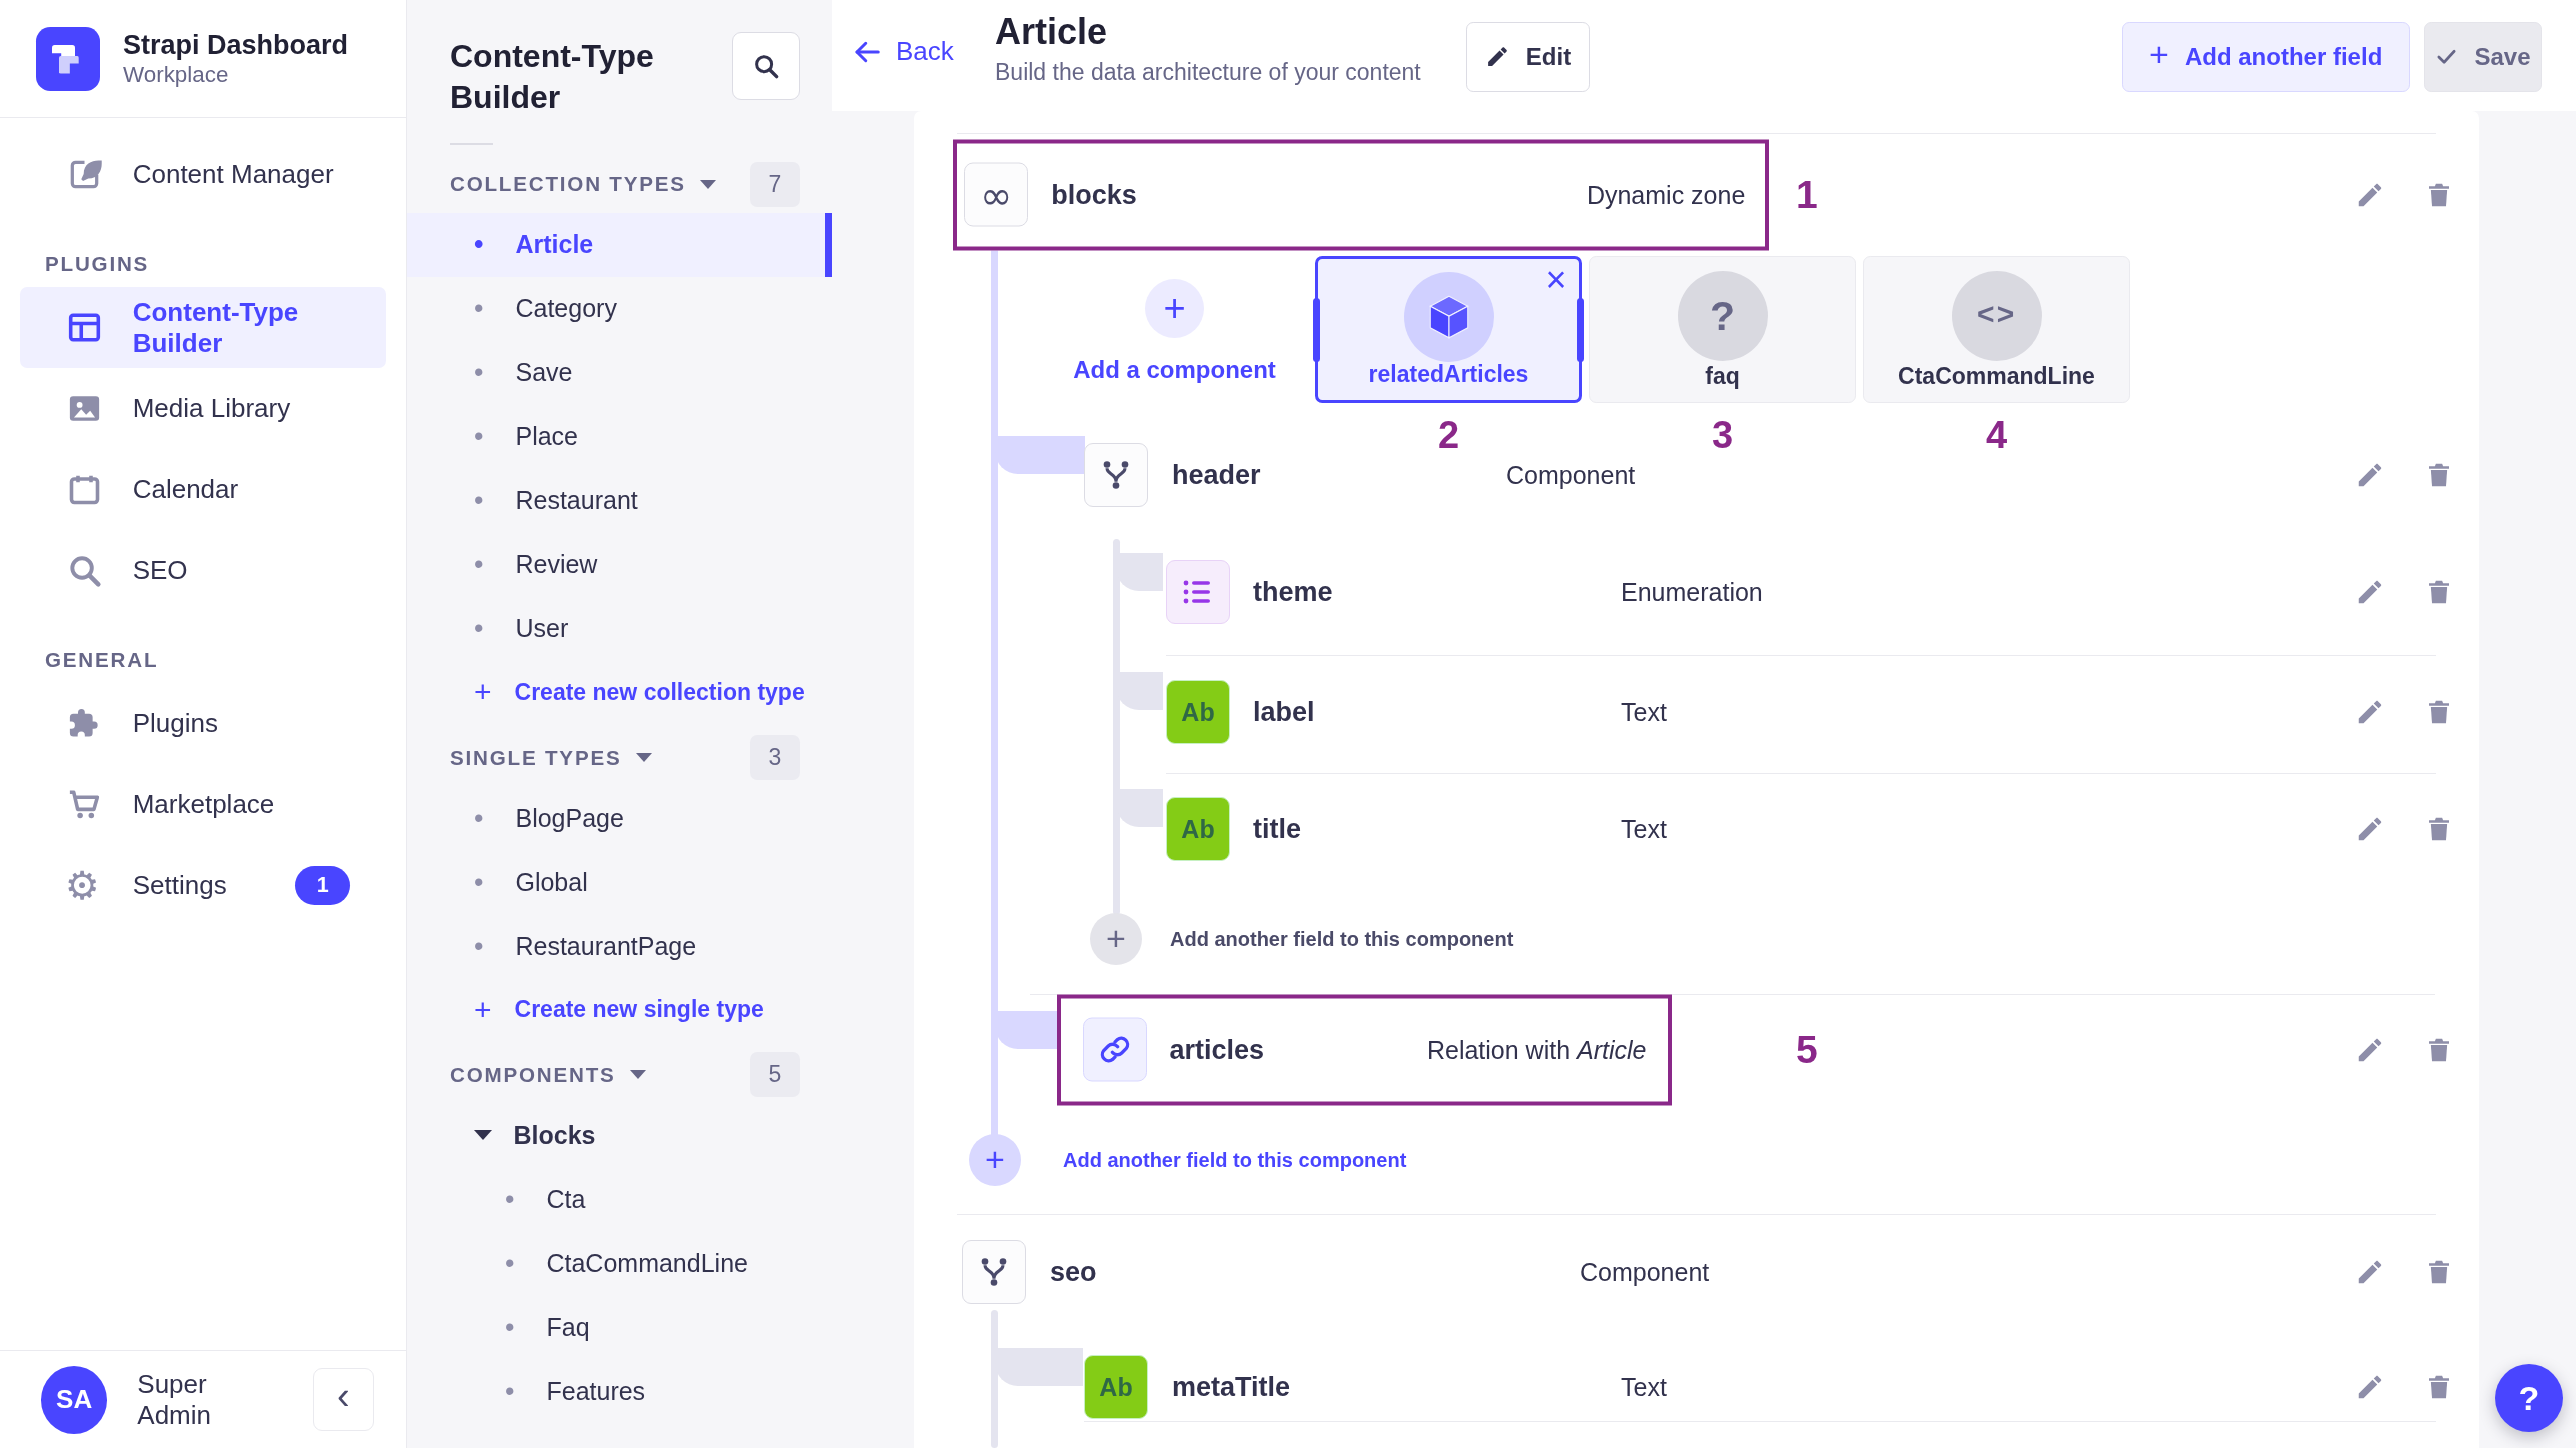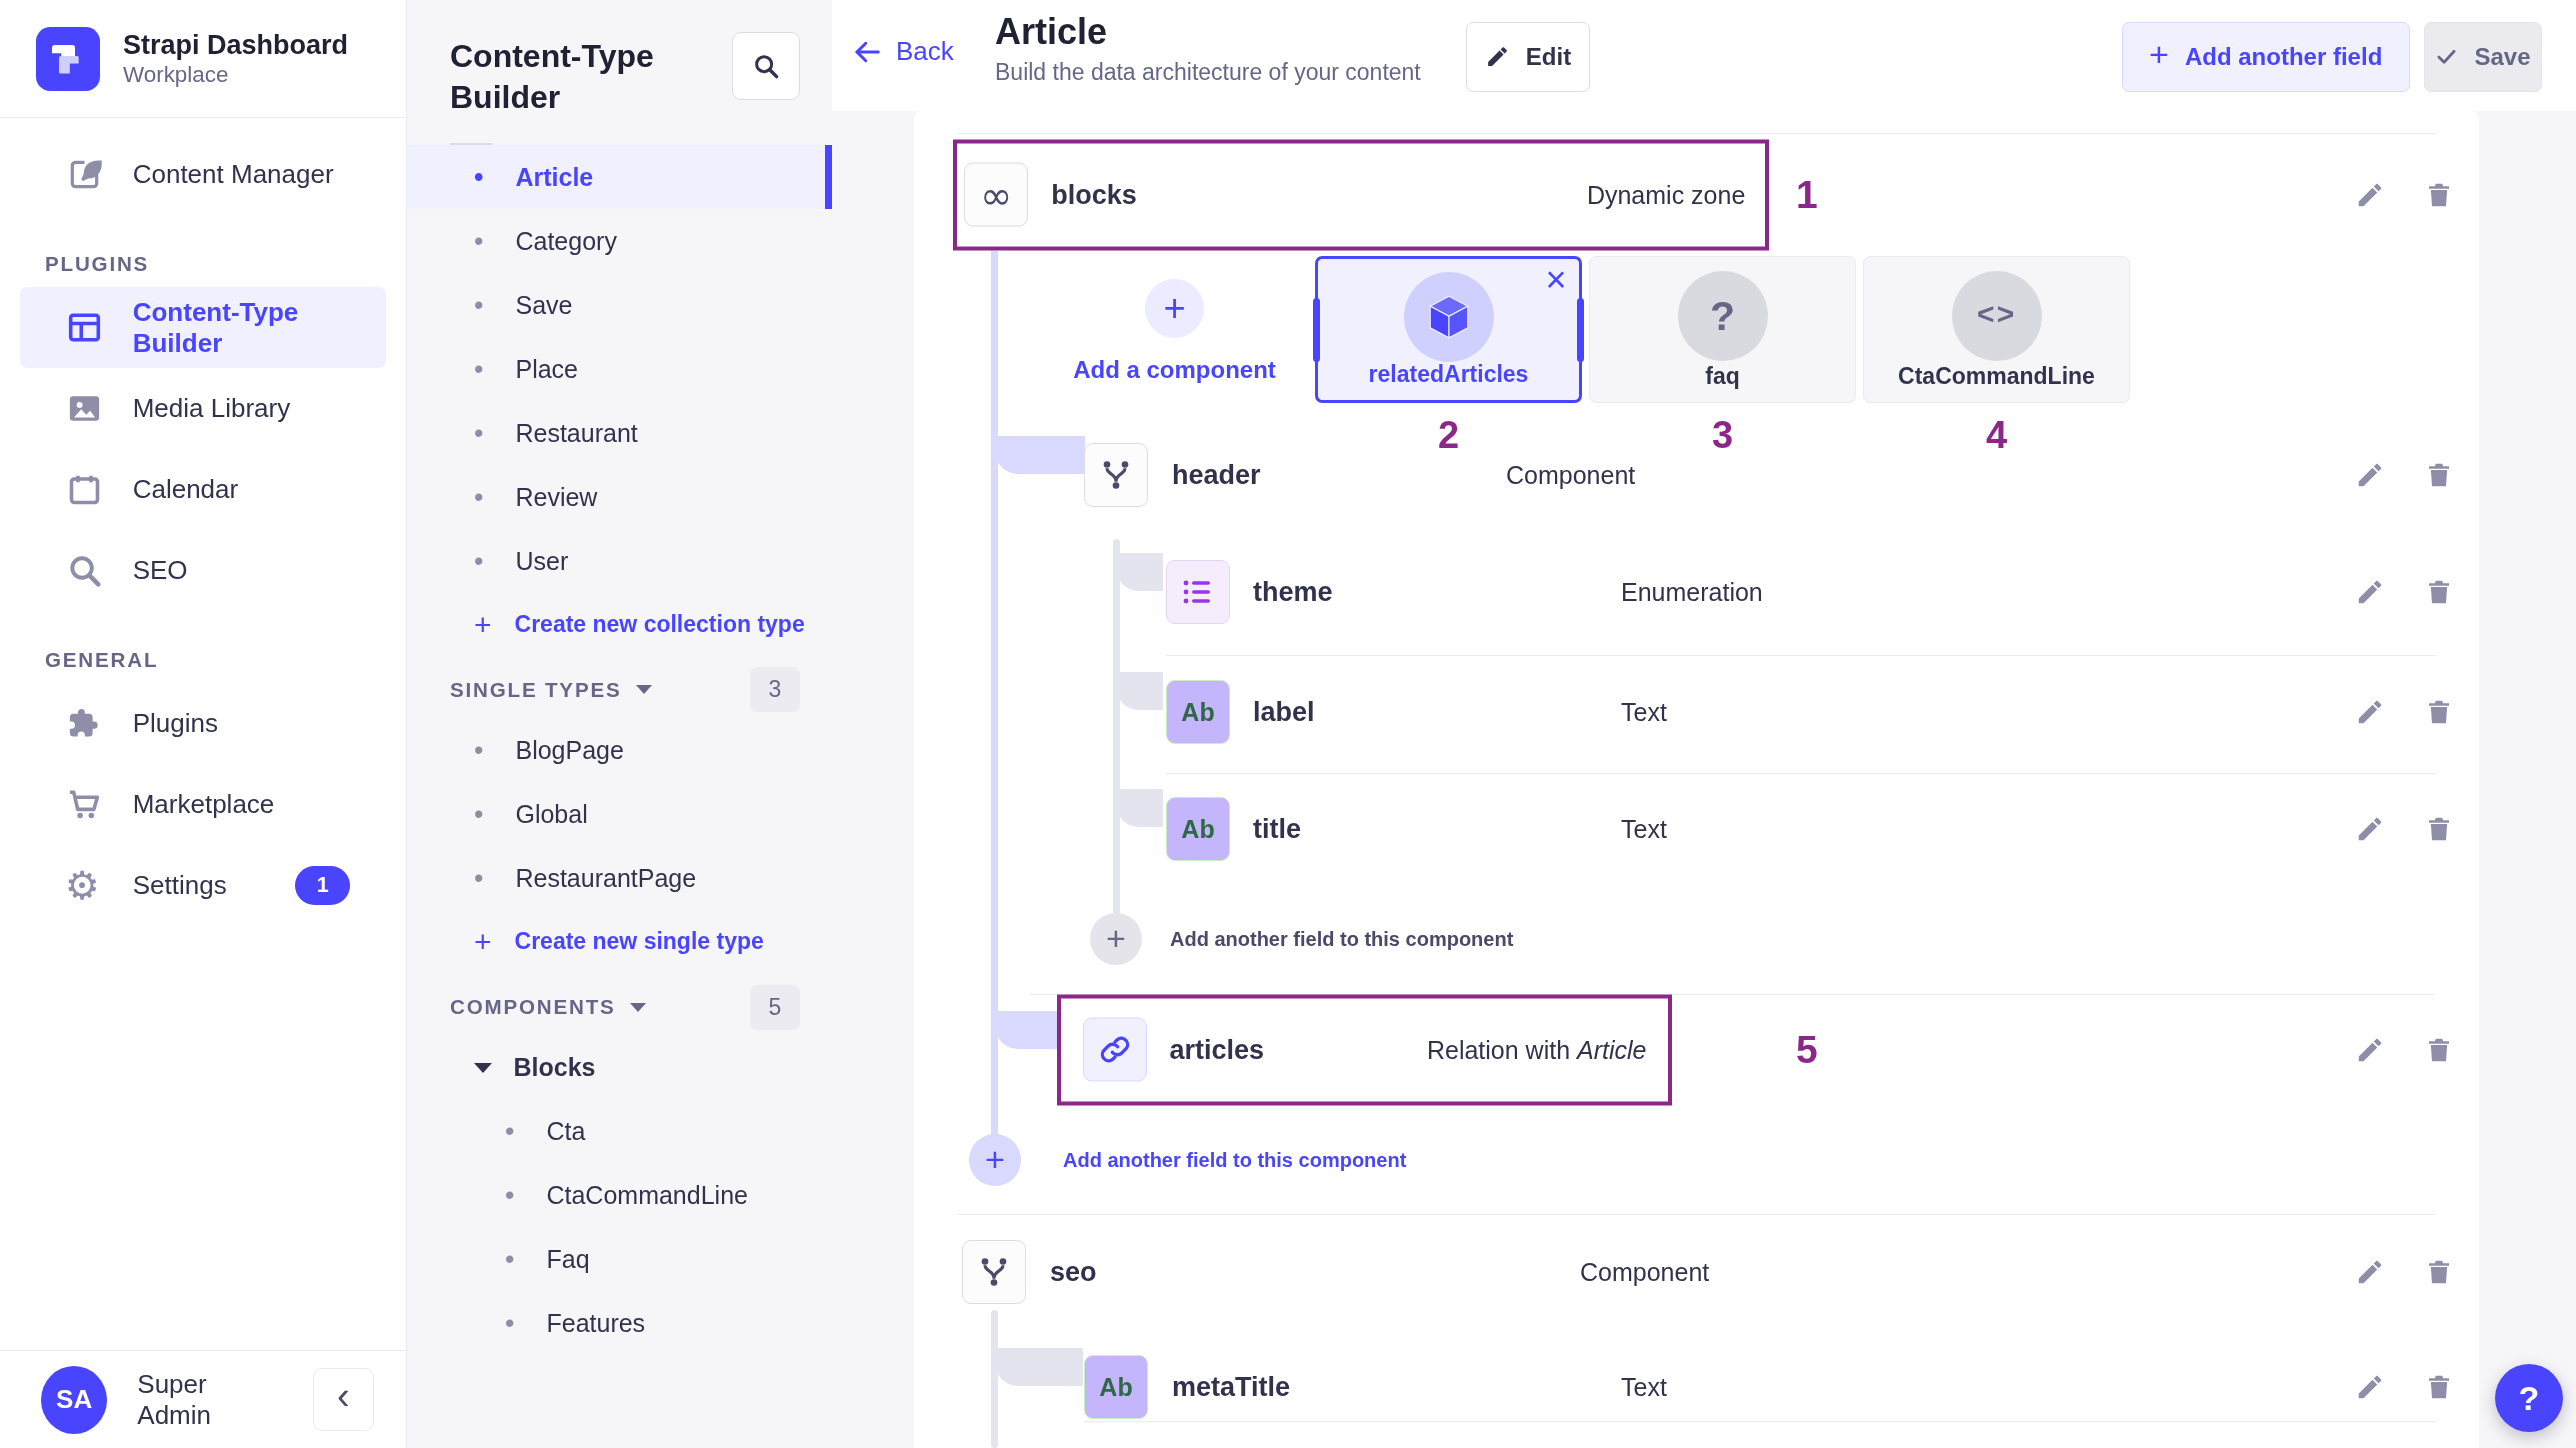--- a/index.html
+++ b/index.html
@@ -90,21 +90,21 @@
   .fico{position:absolute;top:50%;transform:translateY(-50%);width:64px;height:64px;border-radius:9px;
         display:flex;align-items:center;justify-content:center;}
   .fname{position:absolute;top:50%;transform:translateY(-50%);font-size:27px;font-weight:600;color:#32324d;}
   .ftype{position:absolute;top:50%;transform:translateY(-50%);font-size:25px;color:#32324d;}
   .lvl0 .fico{left:48px;} .lvl0 .fname{left:136px;} .lvl0 .ftype{left:666px;}
   .lvl1 .fico{left:170px;} .lvl1 .fname{left:258px;} .lvl1 .ftype{left:592px;}
   .lvl2 .fico{left:252px;} .lvl2 .fname{left:339px;} .lvl2 .ftype{left:707px;}
   .frow.t790 .ftype{left:707px;}
   .ico-plain{background:#fcfcfd;border:1.8px solid #dcdce4;color:#4a4a6a;}
   .ico-enum{background:#f6edfc;border:1.8px solid #e8d3f7;color:#9736e8;}
-  .ico-text{background:#c4b5fd;border:1.8px solid #c6f0c2;color:#2f6846;font-size:25px;font-weight:600;}
+  .ico-text{background:#84cc16;border:1.8px solid #c6f0c2;color:#2f6846;font-size:25px;font-weight:600;}
   .ico-rel{background:#f0f0ff;border:1.8px solid #d9d8ff;color:#4945ff;}
   .inf{font-size:39px;line-height:39px;color:#4a4a6a;font-family:"DejaVu Sans",sans-serif;}
   .actions{position:absolute;right:25px;top:50%;transform:translateY(-50%);display:flex;gap:39px;}
   .act{width:30px;height:30px;color:#8e8ea9;cursor:pointer;}
 
   .anno-box{position:absolute;top:50%;transform:translateY(-50%);height:111px;border:4.5px solid #8a2889;
             display:flex;align-items:center;background:#fff;}
   .anno-box .fico,.anno-box .fname,.anno-box .ftype{position:static;transform:none;}
   .anno-box .fname{margin-left:23px;}
   .anno-box .ftype{margin-left:auto;}
@@ -251,20 +251,25 @@
         <span>
           <svg viewBox="0 0 24 24" width="30" height="30">
               <circle cx="10.5" cy="10.5" r="6" fill="none" stroke="currentColor" stroke-width="2.4"></circle>
               <path d="M15 15l5.5 5.5" stroke="currentColor" stroke-width="2.8" stroke-linecap="round"></path>
             </svg>
         </span>
       </div>
     </div>
     <div class="subnav-divider"></div>
 
+    <div class="sn-section">
+      <span class="sn-section-label">COLLECTION TYPES</span>
+      <span class="caret-down"></span>
+      <span class="sn-count">7</span>
+    </div>
     <div class="sn-item active">
         <span class="dot">•</span>
         <span>Article</span>
       </div>
     <div class="sn-item">
         <span class="dot">•</span>
         <span>Category</span>
       </div>
     <div class="sn-item">
         <span class="dot">•</span>

